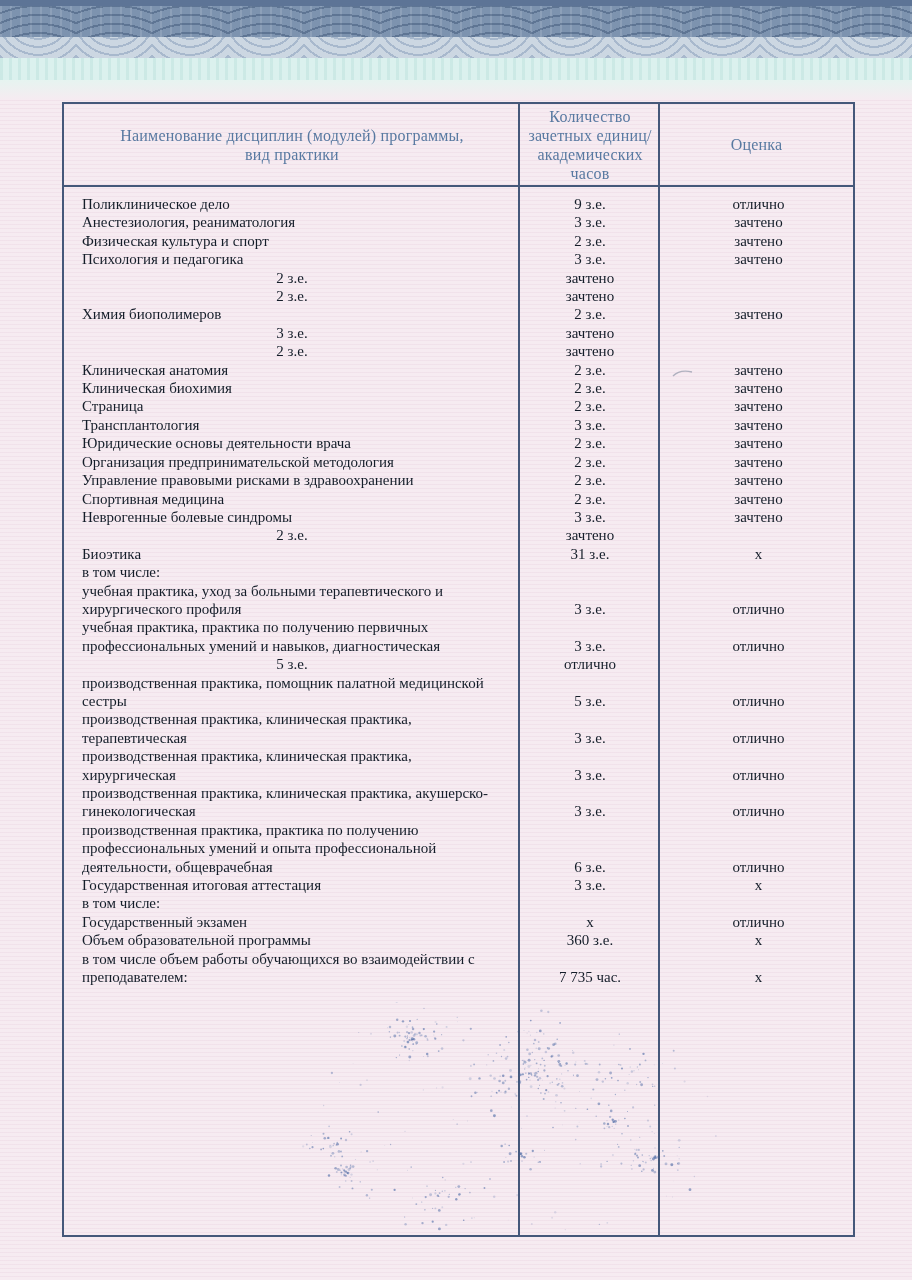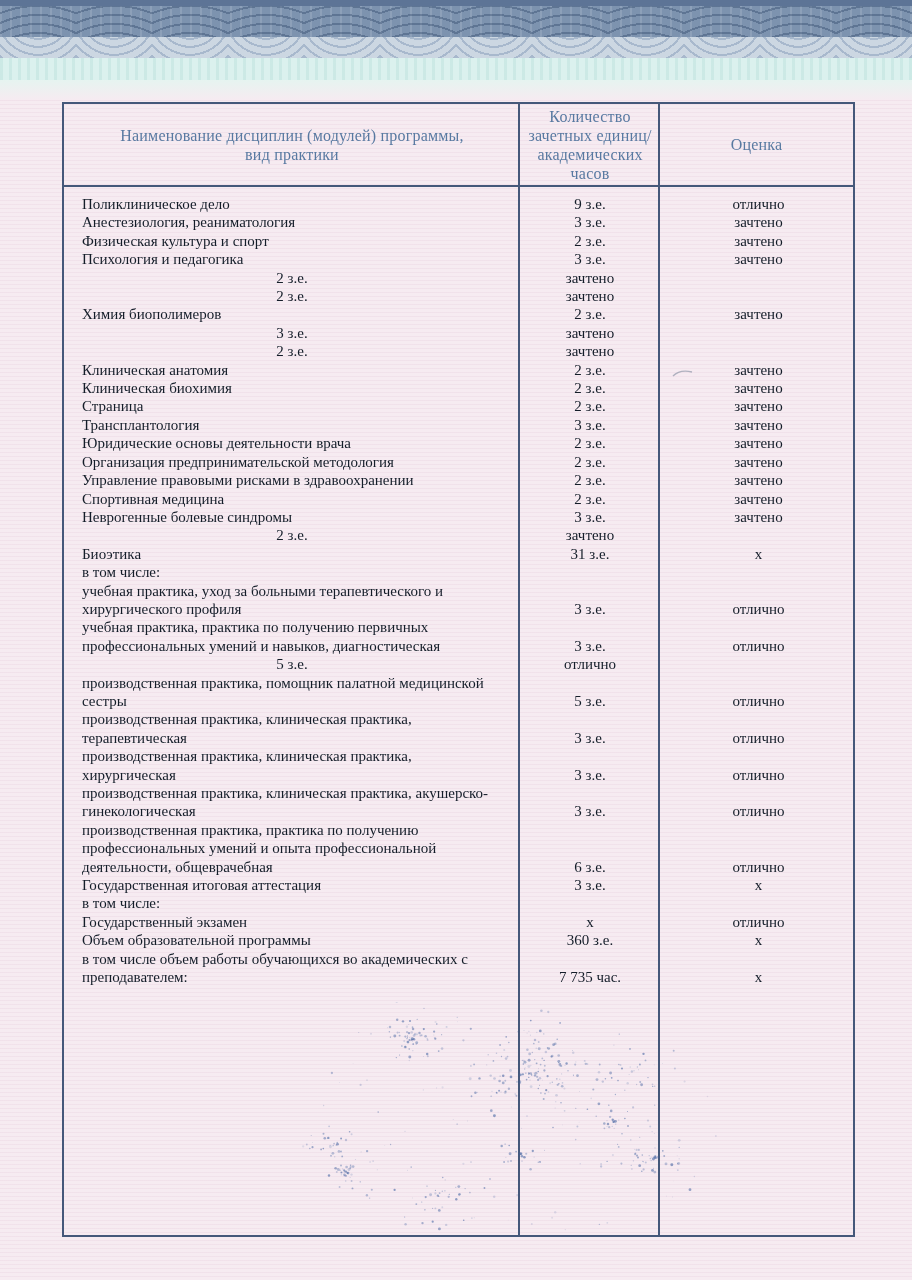--- a/index.html
+++ b/index.html
@@ -242,21 +242,21 @@
         <div class="name">Государственный экзамен</div>
         <div class="credits">х</div>
         <div class="grade">отлично</div>
       </div>
       <div class="row">
         <div class="name">Объем образовательной программы</div>
         <div class="credits">360 з.е.</div>
         <div class="grade">х</div>
       </div>
       <div class="row">
-        <div class="name">в том числе объем работы обучающихся во академических с
+        <div class="name">в том числе объем работы обучающихся во взаимодействии с
 преподавателем:</div>
         <div class="credits">7 735 час.</div>
         <div class="grade">х</div>
       </div>
     </div>
 </div>
 
 <svg class="stamp" width="470" height="240" viewBox="0 0 470 240">
     <circle cx="133.0" cy="37.5" r="0.53" fill="#3d5e9e" opacity="0.53"></circle>
     <circle cx="155.3" cy="36.7" r="1.11" fill="#3d5e9e" opacity="0.52"></circle>

